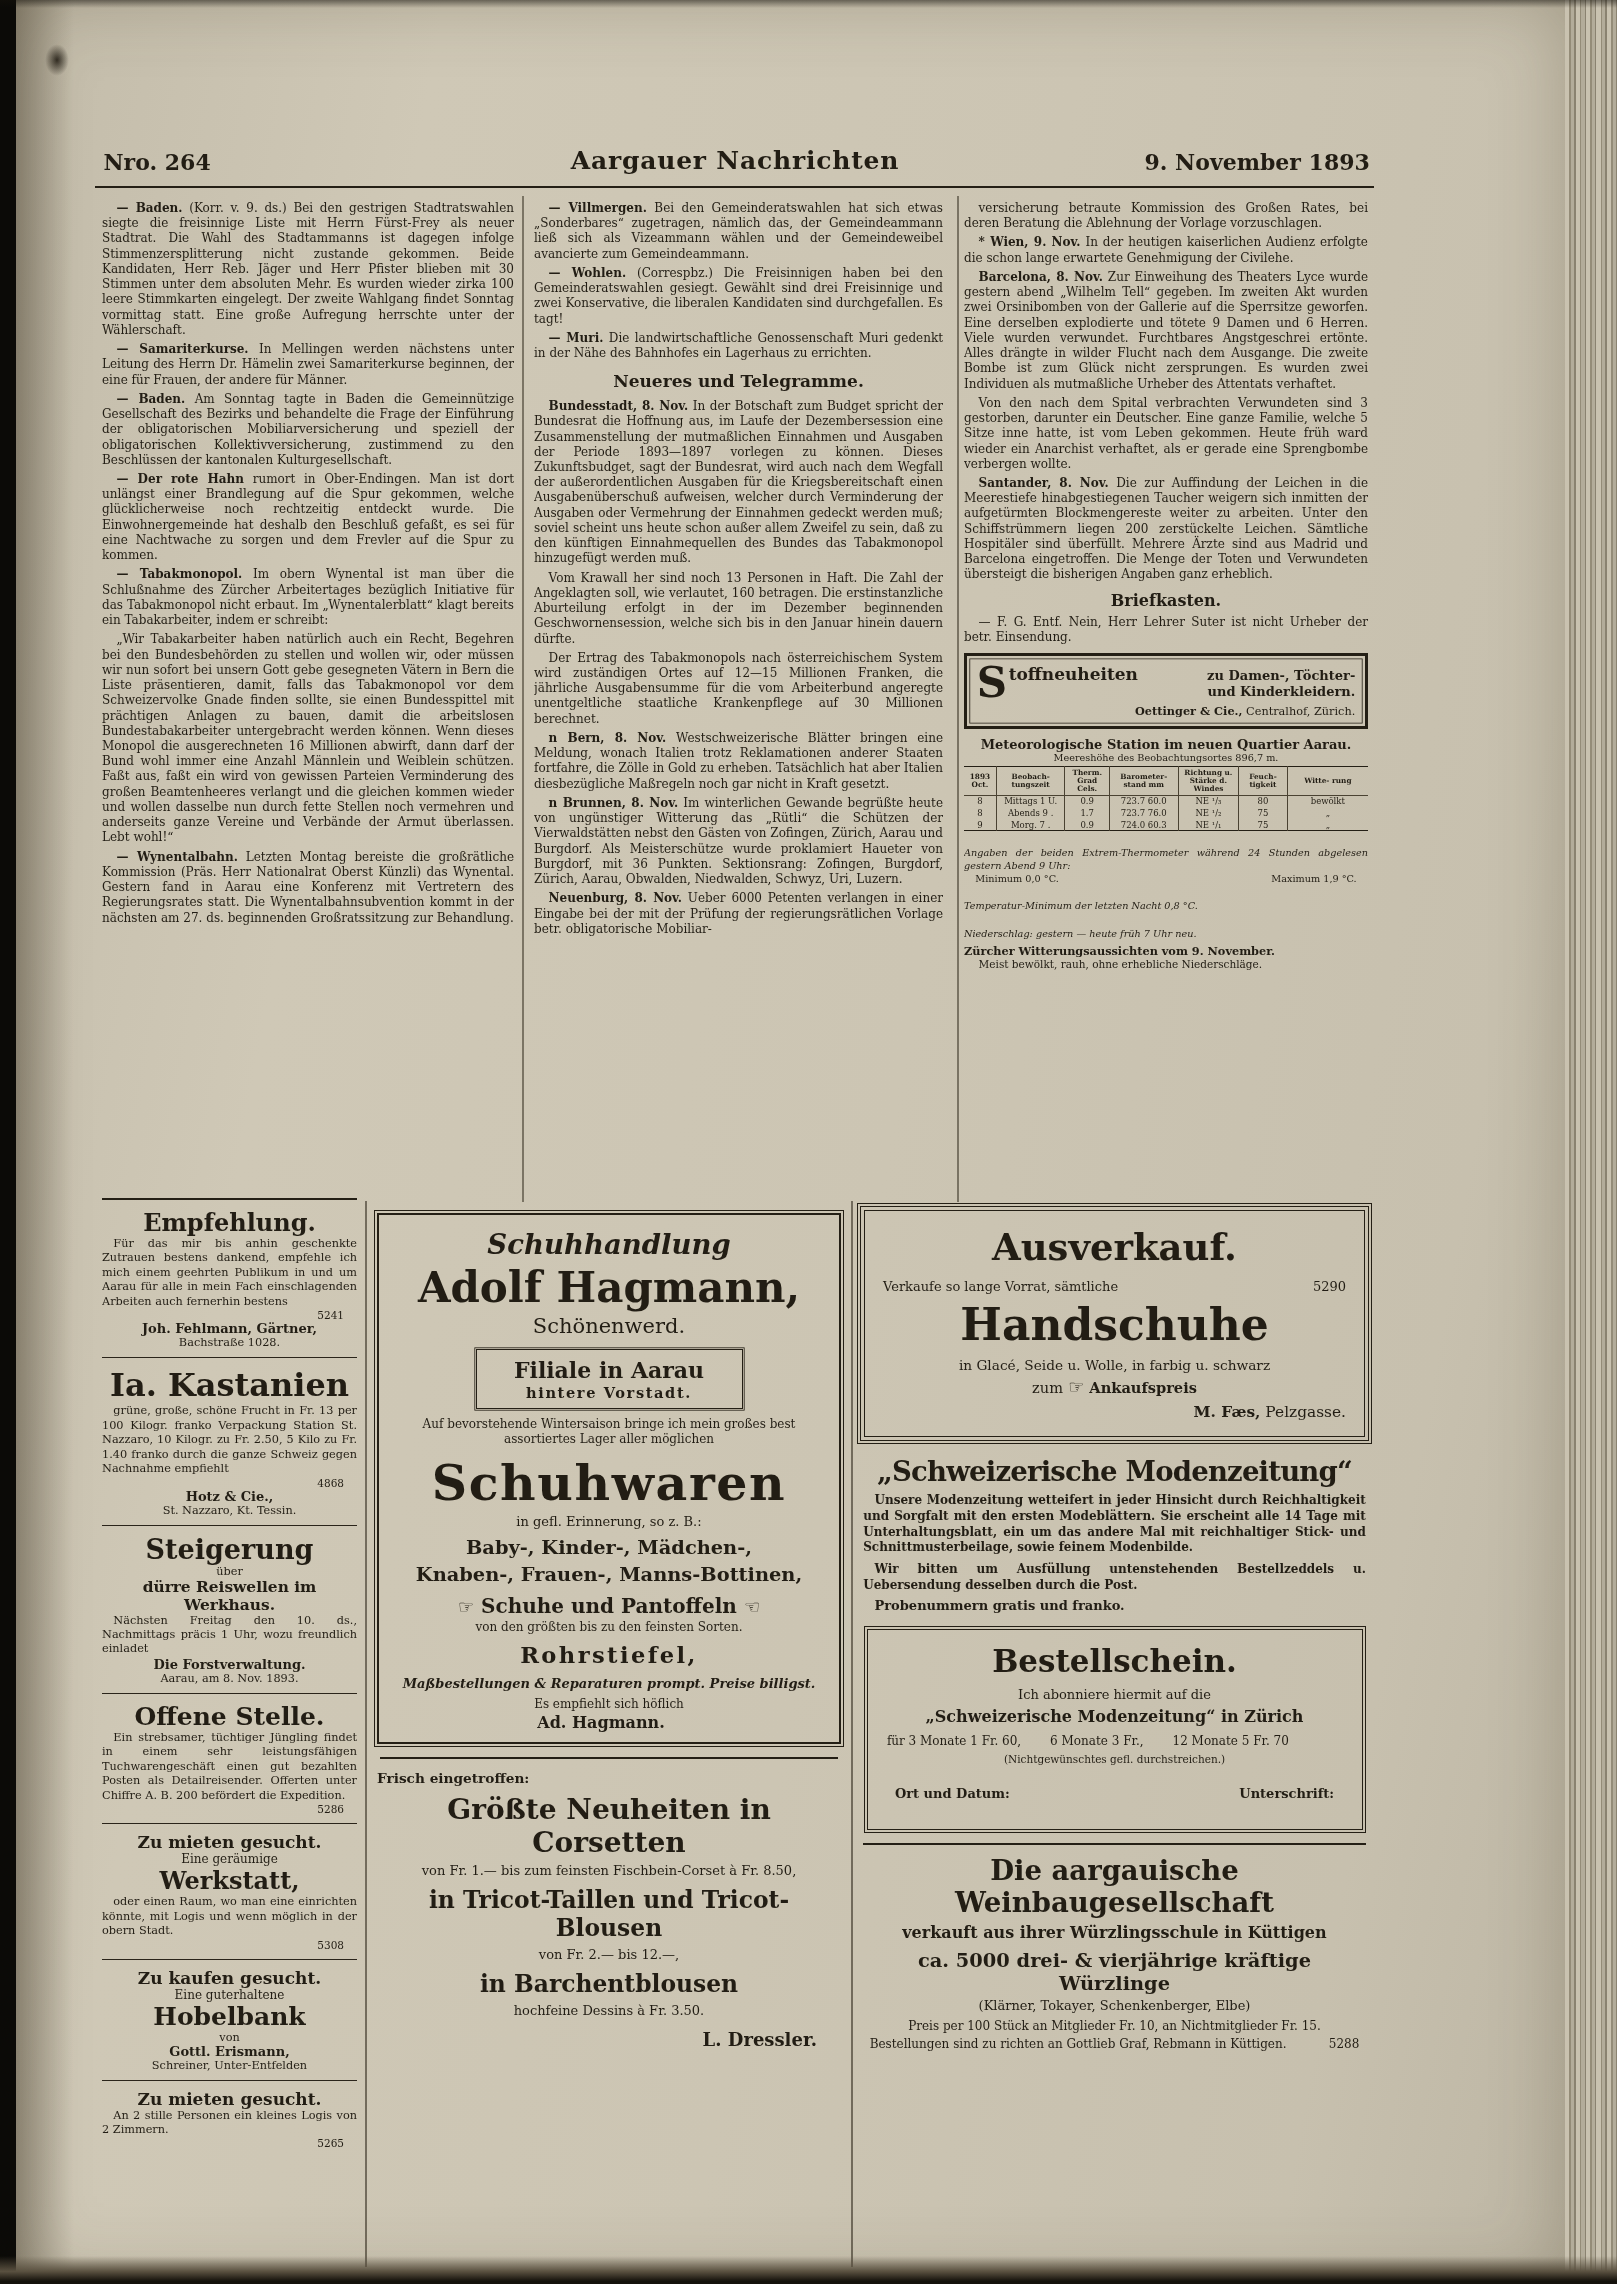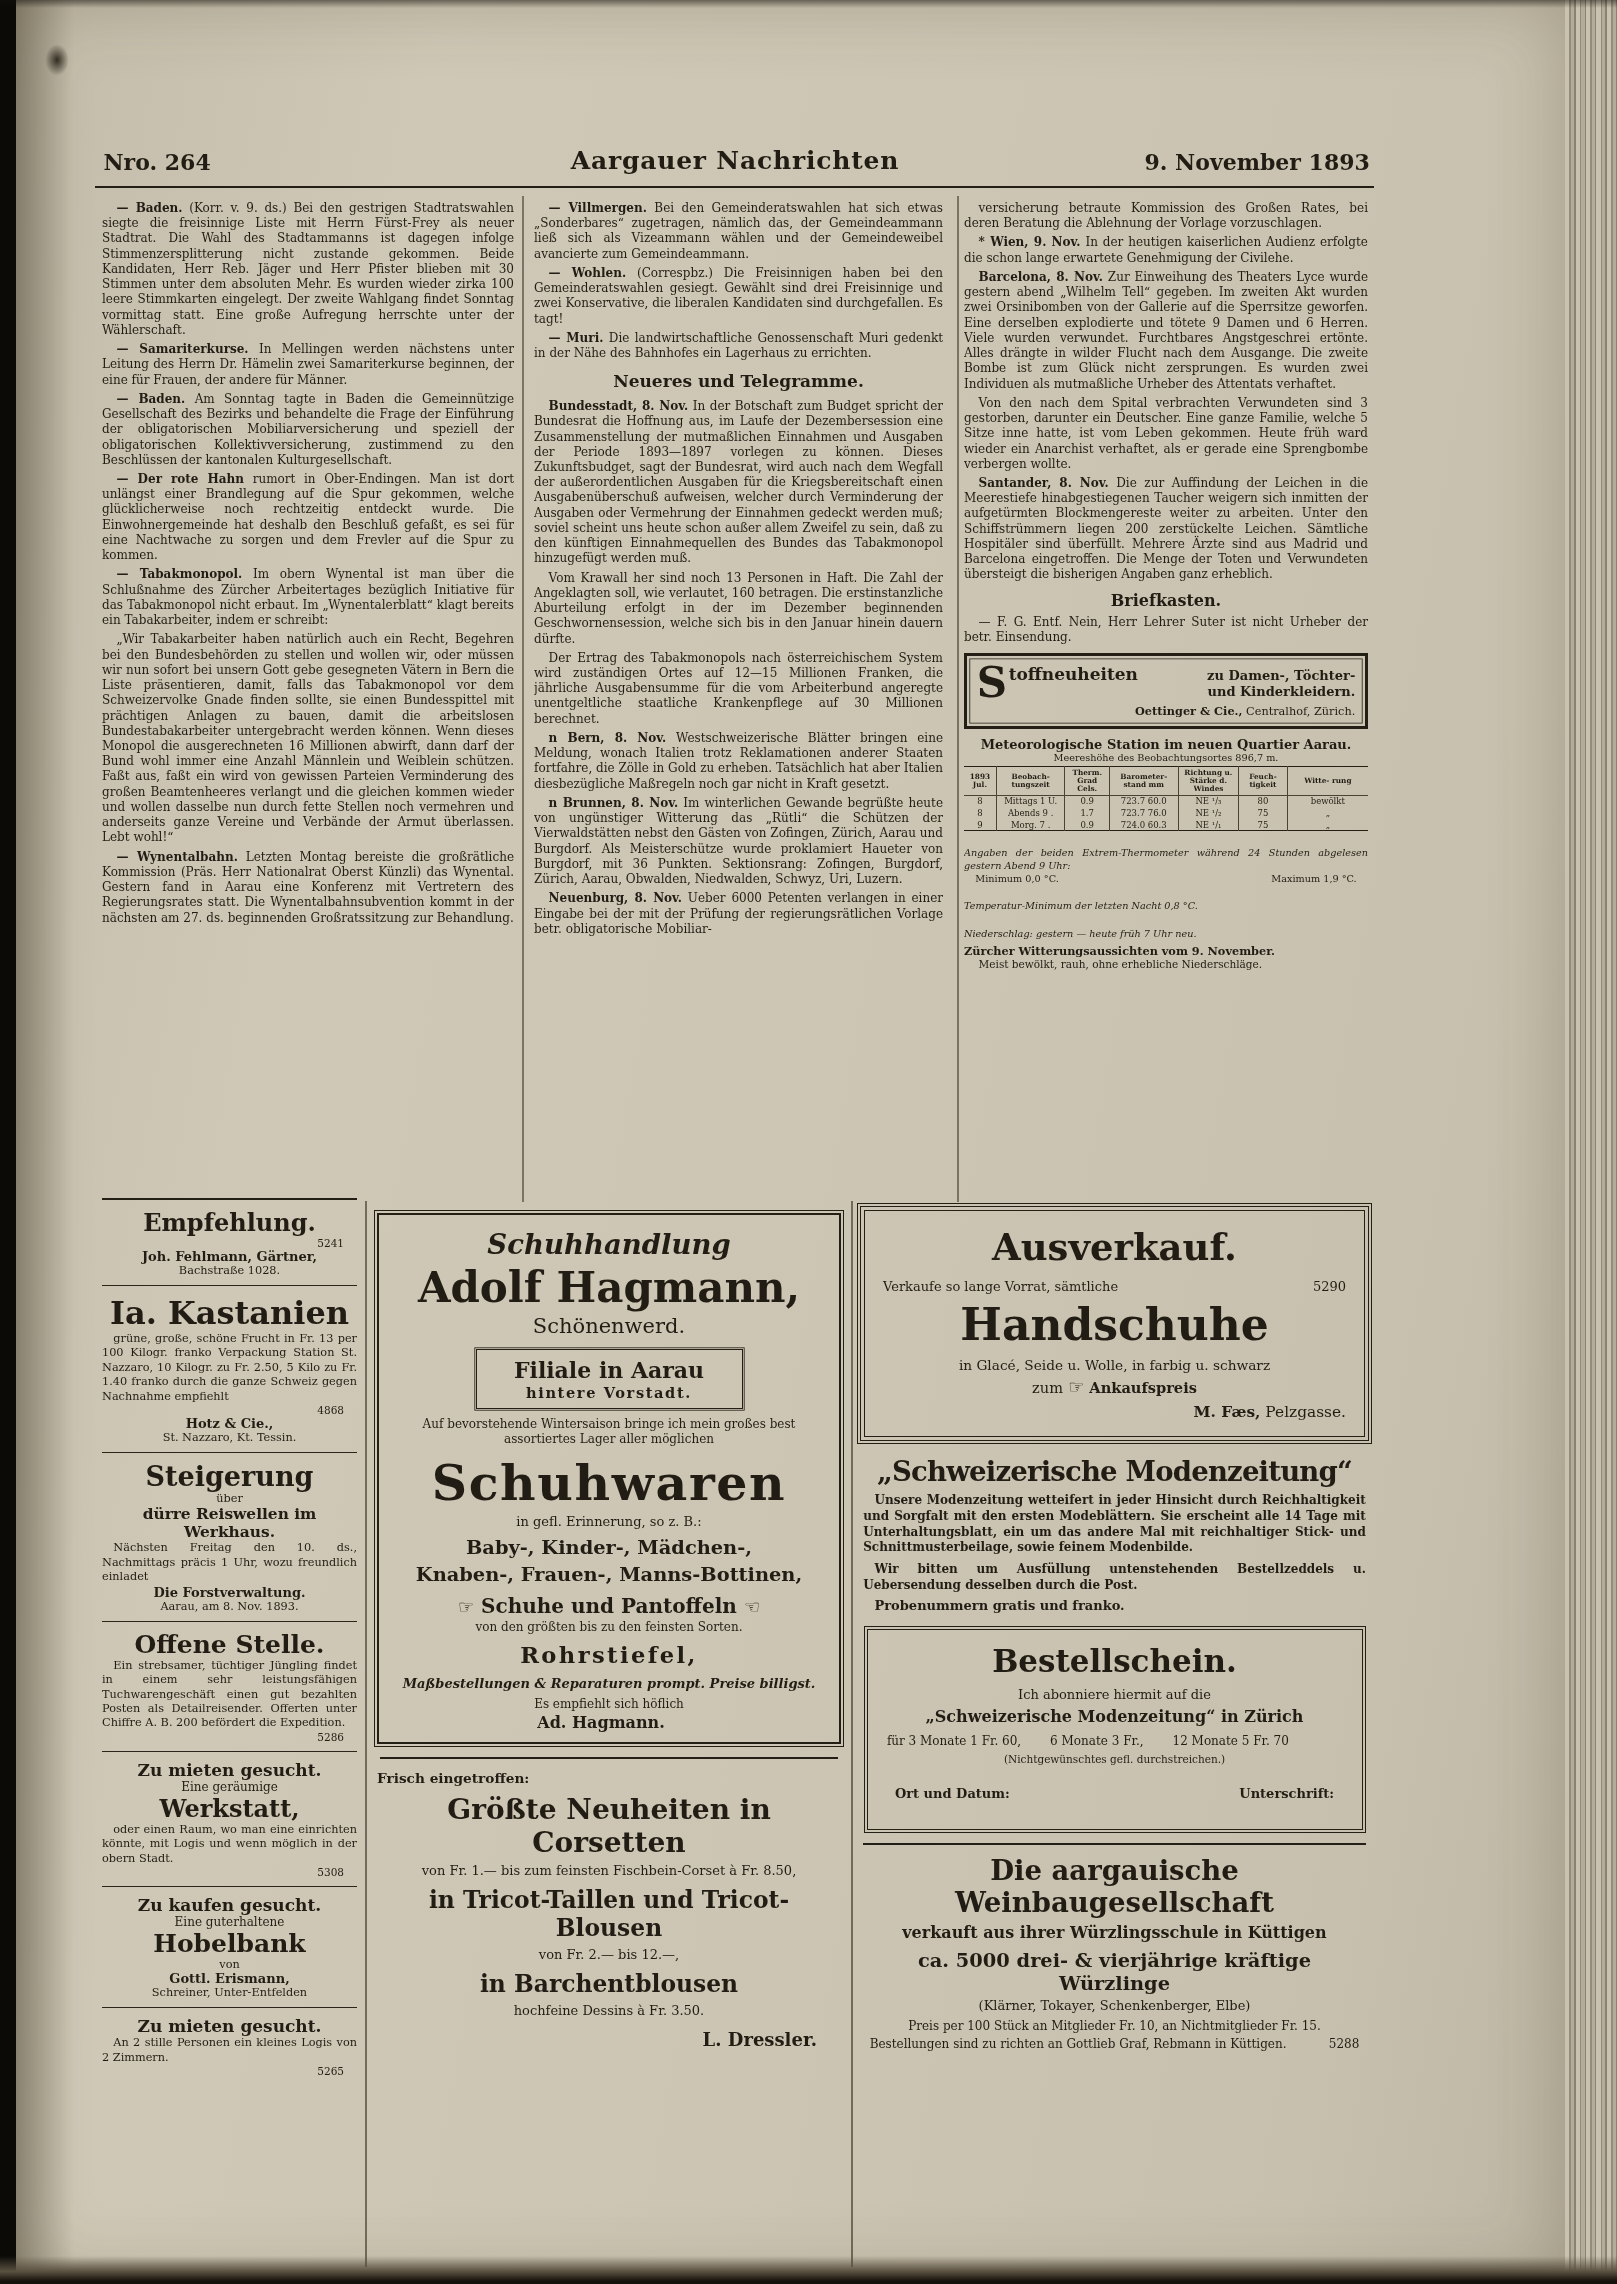--- a/index.html
+++ b/index.html
@@ -205,21 +205,21 @@
       </div>
       <p class="stoff-sig"><b>Oettinger &amp; Cie.,</b> <span>Centralhof, Zürich.</span></p>
     </div>
 
     <div class="weatherblock">
       <div class="weather-head">Meteorologische Station im neuen Quartier Aarau.</div>
       <div class="weather-sub">Meereshöhe des Beobachtungsortes 896,7 m.</div>
       <table class="weather">
         <thead>
           <tr>
-            <th style="width:8%">1893 Jul.</th>
+            <th style="width:8%">1893 Oct.</th>
             <th style="width:17%">Beobach- tungszeit</th>
             <th style="width:11%">Therm. Grad Cels.</th>
             <th style="width:17%">Barometer- stand mm</th>
             <th style="width:15%">Richtung u. Stärke d. Windes</th>
             <th style="width:12%">Feuch- tigkeit</th>
             <th style="width:20%">Witte- rung</th>
           </tr>
         </thead>
         <tbody>
           <tr>
@@ -263,20 +263,21 @@
     </div>
   </div>
 
   <div class="adrule-top"></div>
   <div class="advrule" style="left:365px;"></div>
   <div class="advrule" style="left:851px;"></div>
 
   <div id="adsleft">
     <div>
       <div class="adh" style="font-size:24px;">Empfehlung.</div>
+      <p class="adbody">Für das mir bis anhin geschenkte Zutrauen bestens dankend, empfehle ich mich einem geehrten Publikum in und um Aarau für alle in mein Fach einschlagenden Arbeiten auch fernerhin bestens</p>
       <div class="adnum">5241</div>
       <div class="adsig">Joh. Fehlmann, Gärtner,</div>
       <div class="adsig2">Bachstraße 1028.</div>
     </div>
     <div class="sep"></div>
     <div>
       <div class="adh" style="font-size:32px;">Ia. Kastanien</div>
       <p class="adbody">grüne, große, schöne Frucht in Fr. 13 per 100 Kilogr. franko Verpackung Station St. Nazzaro, 10 Kilogr. zu Fr. 2.50, 5 Kilo zu Fr. 1.40 franko durch die ganze Schweiz gegen Nachnahme empfiehlt</p>
       <div class="adnum">4868</div>
       <div class="adsig">Hotz &amp; Cie.,</div>

